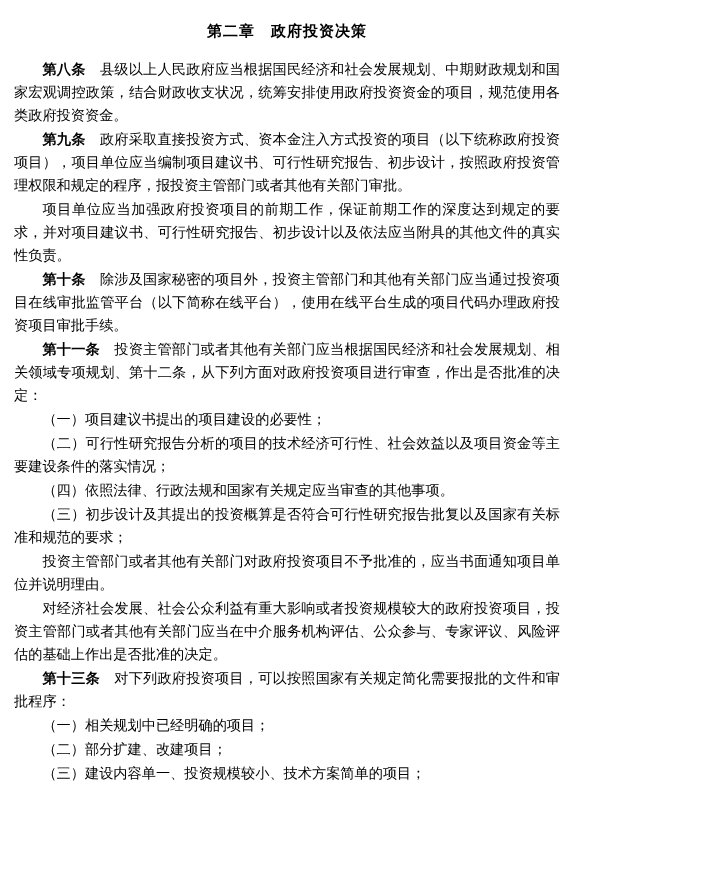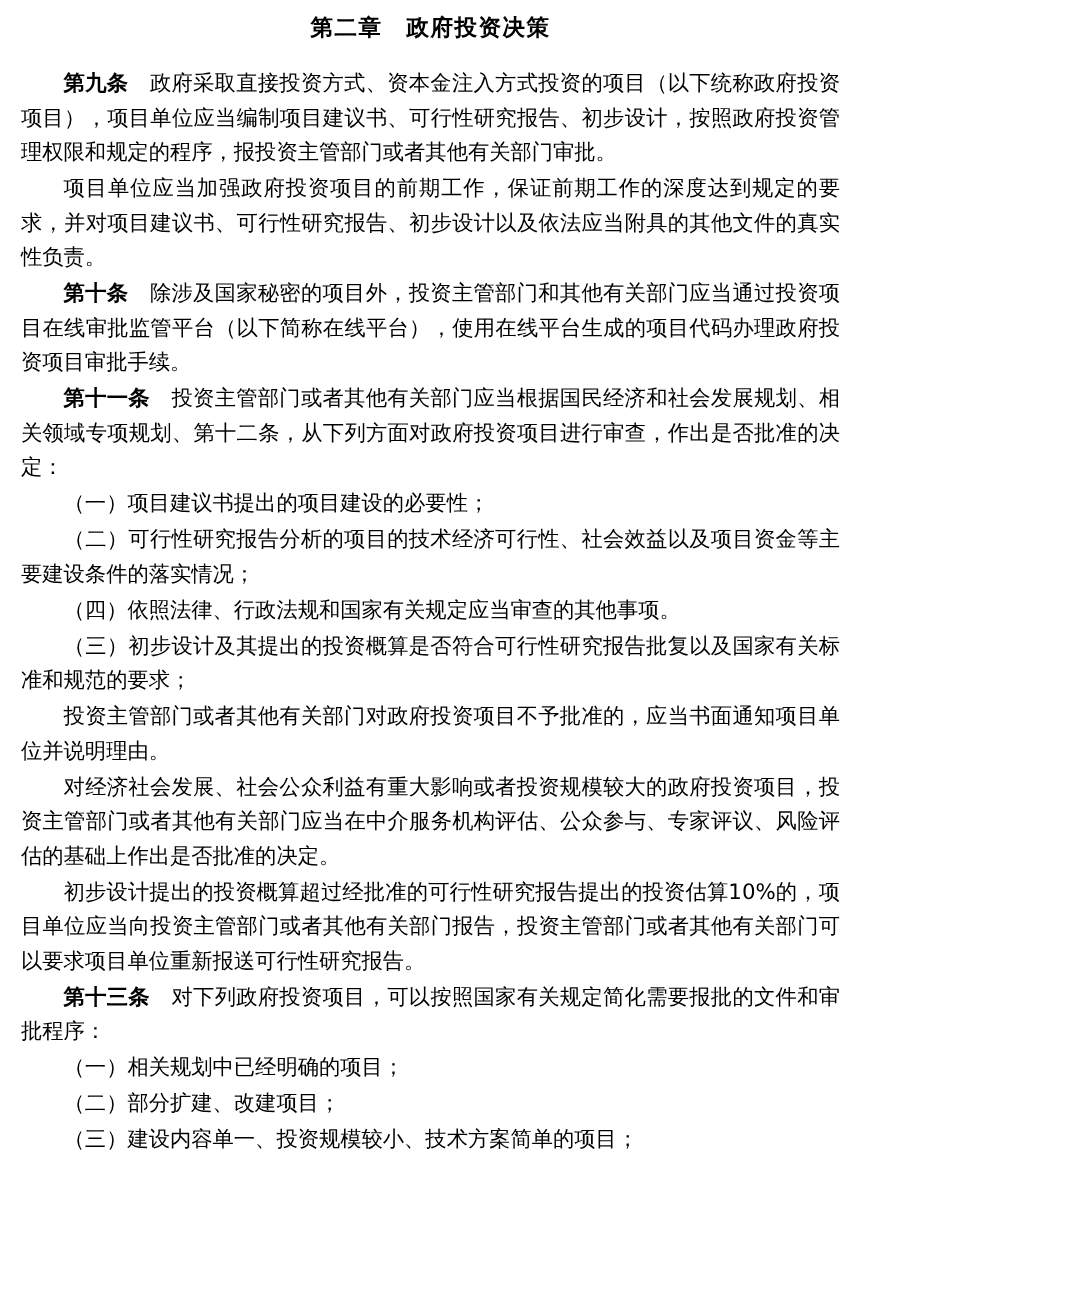--- a/index.html
+++ b/index.html
@@ -11,21 +11,21 @@
     width: 720px;
     height: 876px;
     font-family: "DejaVu Sans", "Liberation Sans", sans-serif;
     color: #000000;
     overflow: hidden;
   }
   .page {
     width: 574px;
     height: 876px;
     box-sizing: border-box;
-    padding: 2px 14px 0 14px;
+    padding: 15px 14px 0 14px;
     position: relative;
   }
   .chapter-title {
     text-align: center;
     font-size: 15px;
     font-weight: bold;
     letter-spacing: 1px;
     margin: 6px 0 16px 0;
     line-height: 1.4;
   }
@@ -43,20 +43,23 @@
 </style>
 </head>
 <body>
 
 <div class="page">
 
   <div class="chapter-title">第二章　政府投资决策</div>
 
   <div class="body-text">
     <p class="para">
+      <span class="art">第八条</span><span>　县级以上人民政府应当根据国民经济和社会发展规划、中期财政规划和国家宏观调控政策，结合财政收支状况，统筹安排使用政府投资资金的项目，规范使用各类政府投资资金。</span>
+    </p>
+    <p class="para">
       <span class="art">第九条</span><span>　政府采取直接投资方式、资本金注入方式投资的项目（以下统称政府投资项目），项目单位应当编制项目建议书、可行性研究报告、初步设计，按照政府投资管理权限和规定的程序，报投资主管部门或者其他有关部门审批。</span>
     </p>
     <p class="para">
       <span class="art"></span><span>项目单位应当加强政府投资项目的前期工作，保证前期工作的深度达到规定的要求，并对项目建议书、可行性研究报告、初步设计以及依法应当附具的其他文件的真实性负责。</span>
     </p>
     <p class="para">
       <span class="art">第十条</span><span>　除涉及国家秘密的项目外，投资主管部门和其他有关部门应当通过投资项目在线审批监管平台（以下简称在线平台），使用在线平台生成的项目代码办理政府投资项目审批手续。</span>
     </p>
     <p class="para">
       <span class="art">第十一条</span><span>　投资主管部门或者其他有关部门应当根据国民经济和社会发展规划、相关领域专项规划、第十二条，从下列方面对政府投资项目进行审查，作出是否批准的决定：</span>
@@ -73,23 +76,20 @@
     <p class="para">
       <span class="art"></span><span>（三）初步设计及其提出的投资概算是否符合可行性研究报告批复以及国家有关标准和规范的要求；</span>
     </p>
     <p class="para">
       <span class="art"></span><span>投资主管部门或者其他有关部门对政府投资项目不予批准的，应当书面通知项目单位并说明理由。</span>
     </p>
     <p class="para">
       <span class="art"></span><span>对经济社会发展、社会公众利益有重大影响或者投资规模较大的政府投资项目，投资主管部门或者其他有关部门应当在中介服务机构评估、公众参与、专家评议、风险评估的基础上作出是否批准的决定。</span>
     </p>
     <p class="para">
-      <span class="art"></span><span>初步设计提出的投资概算超过经批准的可行性研究报告提出的投资估算10%的，项目单位应当向投资主管部门或者其他有关部门报告，投资主管部门或者其他有关部门可以要求项目单位重新报送可行性研究报告。</span>
-    </p>
-    <p class="para">
       <span class="art">第十三条</span><span>　对下列政府投资项目，可以按照国家有关规定简化需要报批的文件和审批程序：</span>
     </p>
     <p class="para">
       <span class="art"></span><span>（一）相关规划中已经明确的项目；</span>
     </p>
     <p class="para">
       <span class="art"></span><span>（二）部分扩建、改建项目；</span>
     </p>
     <p class="para">
       <span class="art"></span><span>（三）建设内容单一、投资规模较小、技术方案简单的项目；</span>

